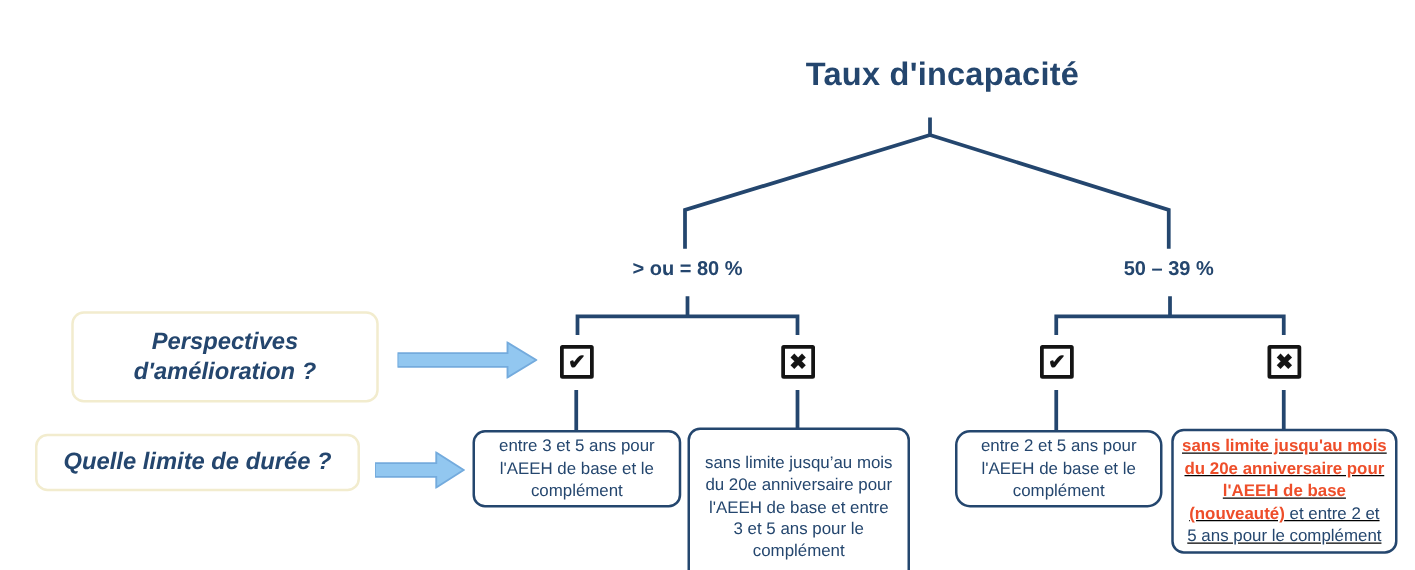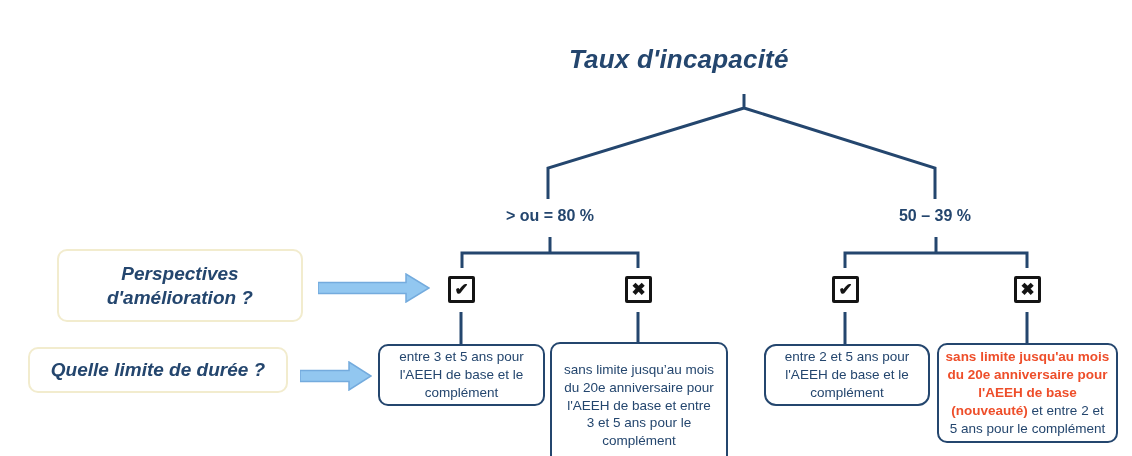--- a/index.html
+++ b/index.html
@@ -8,23 +8,22 @@
     width:1132px;height:456px;
     background:#ffffff;
     font-family:"Liberation Sans", sans-serif;
     overflow:hidden;
   }
   .connectors{position:absolute;left:0;top:0;width:1132px;height:456px;}
   .connectors path{stroke:#24466e;stroke-width:3;fill:none;stroke-linejoin:miter;}
 
   .title{
     position:absolute;left:569px;top:44px;width:370px;
-    font-size:26px;font-weight:bold;color:#24466e;
+    text-align:center;font-size:26px;font-weight:bold;color:#24466e;
     letter-spacing:.2px;
-    font-style:italic;
   }
   .branch-label{
     position:absolute;top:207px;width:200px;text-align:center;
     font-size:16px;font-weight:bold;color:#24466e;
   }
   .branch-label.left{left:450px;}
   .branch-label.right{left:835px;}
 
   .qbox{
     position:absolute;box-sizing:border-box;
@@ -55,21 +54,21 @@
     padding:3px 5px;
   }
   .leaf-text{
     width:100%;text-align:center;white-space:pre-line;
     font-size:13.5px;line-height:1.32;color:#24466e;
   }
   .leaf-text .hl{color:#ee4e2a;font-weight:bold;}
   .leaf-1{left:378px;top:344px;width:167px;height:62px;}
   .leaf-2{left:550px;top:342px;width:178px;height:127px;}
   .leaf-3{left:764px;top:344px;width:166px;height:62px;border-radius:12px;}
-  .leaf-4{left:937px;top:343px;width:181px;height:100px;}
+  .leaf-4{left:937px;top:343px;width:181px;height:100px;text-decoration:underline;}
 </style>
 </head>
 <body>
 
 <div class="canvas">
 
   <svg class="connectors" viewBox="0 0 1132 456" xmlns="http://www.w3.org/2000/svg">
     <path d="M744,94 L744,108 M744,108 L548,168 L548,199 M744,108 L935,168 L935,199"></path>
     <path d="M550,237 L550,253 M462,268 L462,253 L638,253 L638,268"></path>
     <path d="M936,237 L936,253 M845,268 L845,253 L1027,253 L1027,268"></path>

